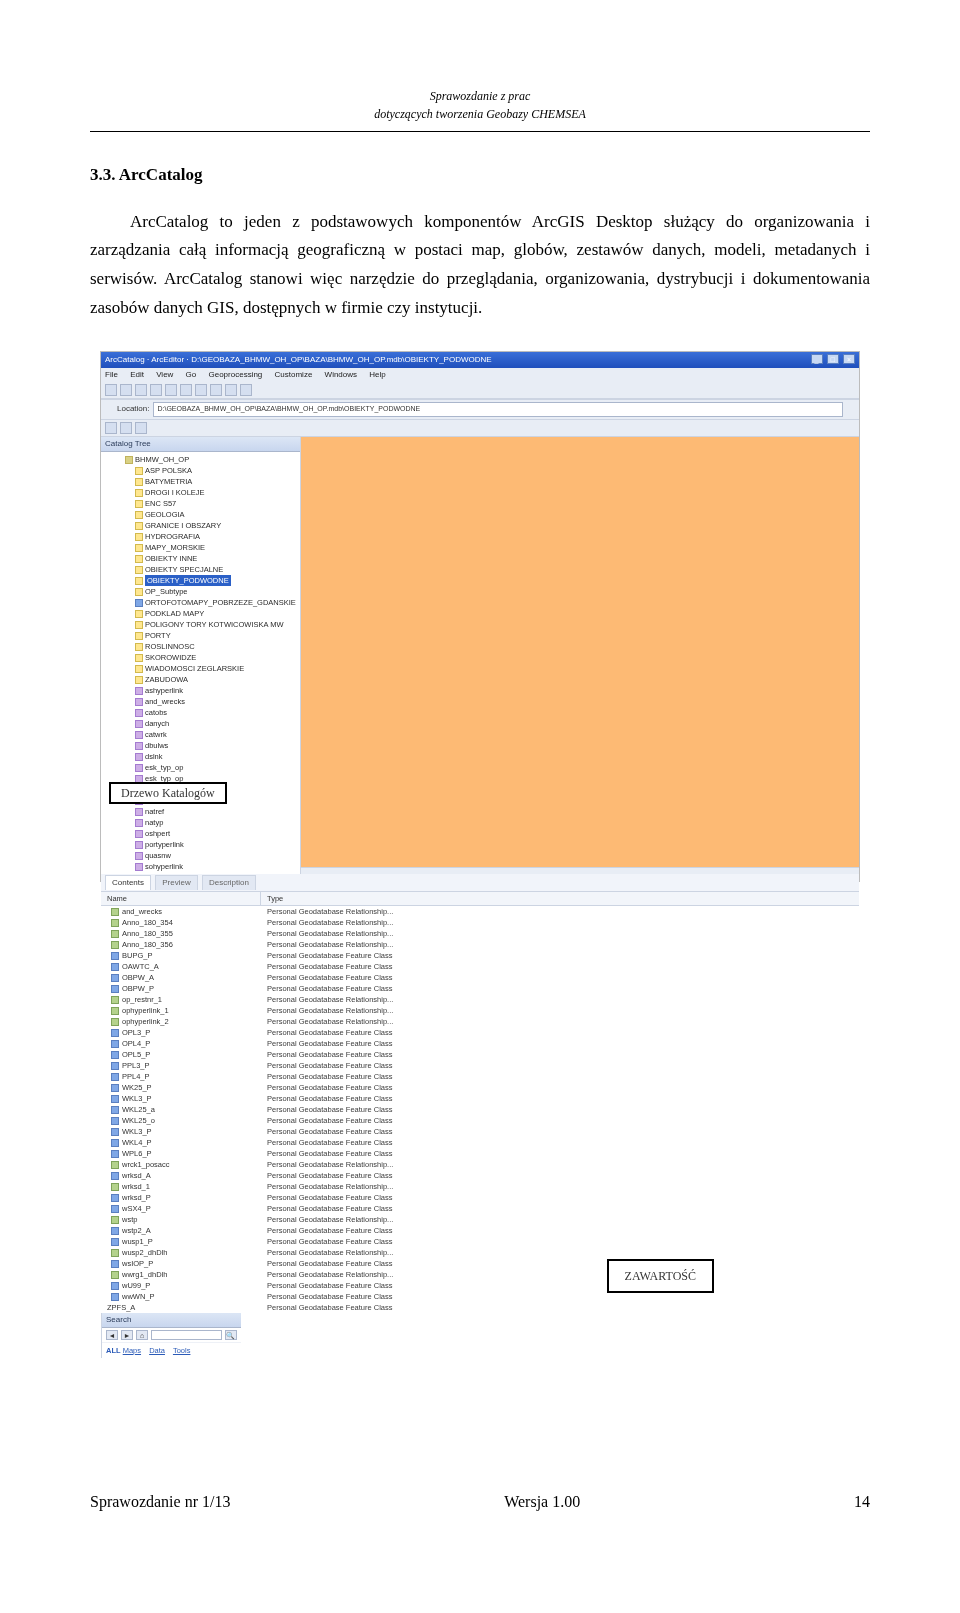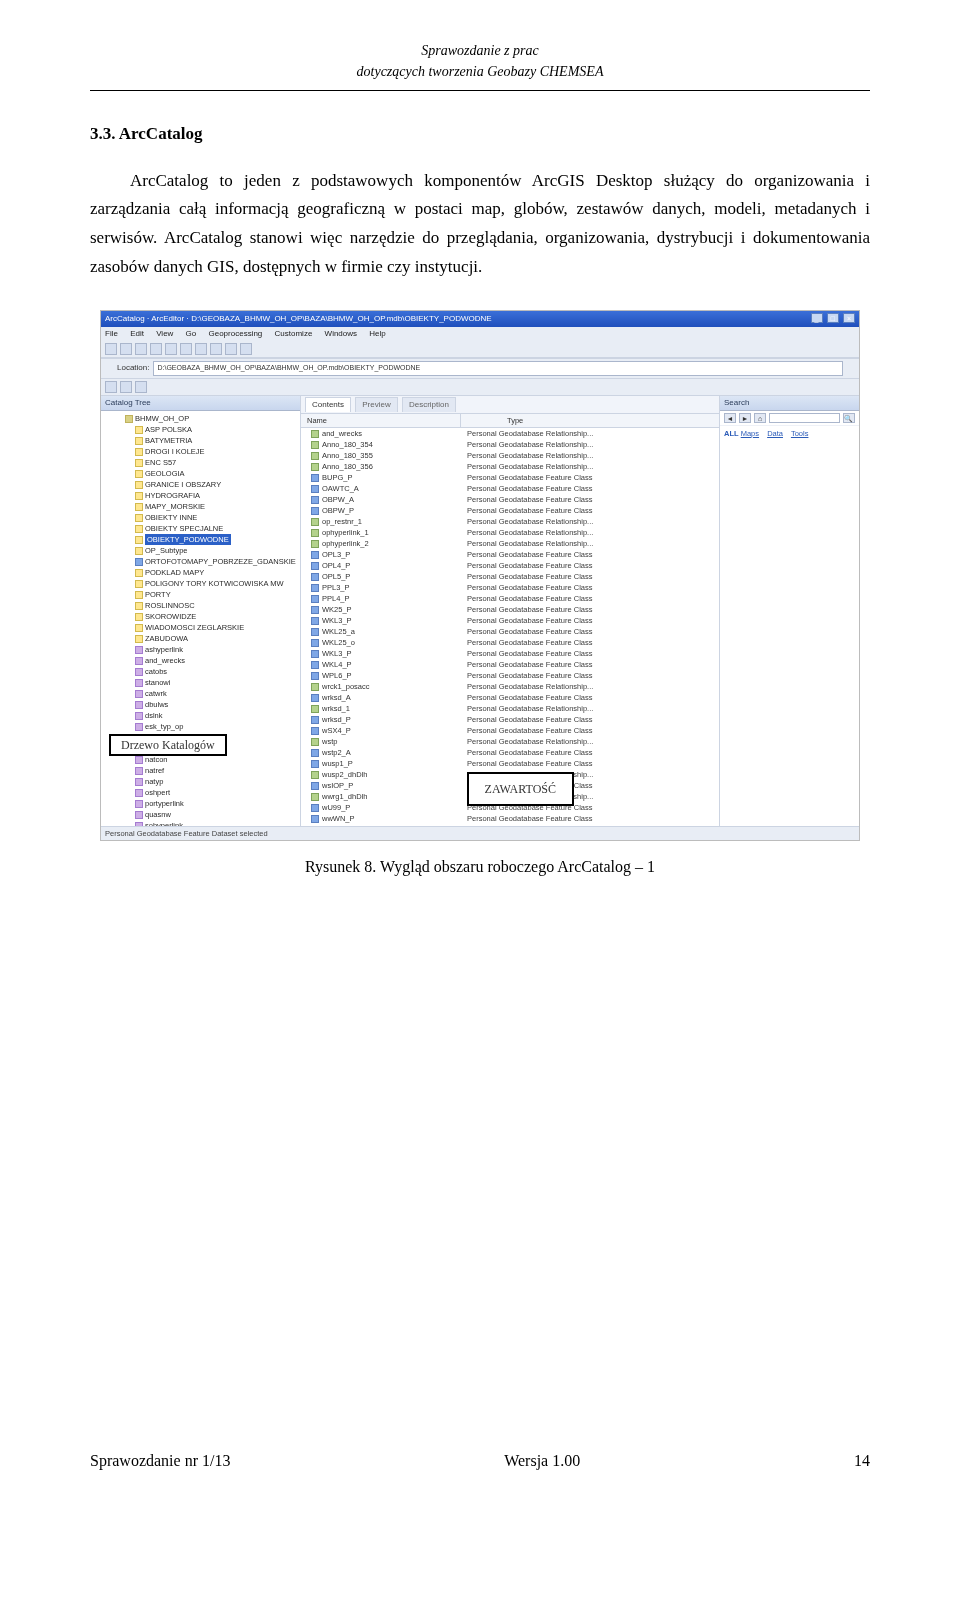--- a/index.html
+++ b/index.html
@@ -9,22 +9,23 @@
     color: #000;
     width: 960px;
     margin: 0 auto;
     padding: 40px 90px 30px 90px;
     font-size: 16px;
     line-height: 1.5;
   }
   .doc-header {
     text-align: center;
     font-style: italic;
-    font-size: 14px;
+    font-size: 12px;
     margin-bottom: 6px;
+    margin-top: 47px;
   }
   .hr {
     border: none;
     border-top: 1.5px solid #000;
     margin: 8px 0 30px 0;
   }
   .section-heading {
     font-weight: bold;
     font-size: 17px;
     margin-bottom: 20px;
@@ -97,20 +98,21 @@
     gap: 3px;
   }
   .icon-row .tb-icon {
     width: 12px; height: 12px;
     background: #d5dff0;
     border: 1px solid #aab6cc;
   }
   .workspace {
     display: flex;
     height: 430px;
+    flex-direction: column;
   }
   .catalog-tree {
     width: 200px;
     border-right: 1px solid #ccd4e2;
     background: #fff;
     position: relative;
     display: flex;
     flex-direction: column;
   }
   .panel-header {
@@ -179,21 +181,21 @@
     font-size: 7.5px;
   }
   .content-list .hdr {
     display: flex;
     background: #f2f5fa;
     border-bottom: 1px solid #ccd4e2;
     font-weight: normal;
     color: #333;
   }
   .content-list .hdr .col-name { width: 160px; padding: 1px 6px; border-right: 1px solid #ccd4e2; }
-  .content-list .hdr .col-type { flex: 1; padding: 1px 6px; margin-left: 40px; }
+  .content-list .hdr .col-type { flex: 1; padding: 1px 6px; }
   .content-list .row {
     display: flex;
     line-height: 11px;
   }
   .content-list .row .col-name { width: 160px; padding: 0 6px; white-space: nowrap; }
   .content-list .row .col-type { flex: 1; padding: 0 6px; color: #3d3d3d; white-space: nowrap; }
   .search-pane {
     width: 140px;
     border-left: 1px solid #ccd4e2;
     background: #fff;
@@ -341,21 +343,21 @@
           <div class="node ind3"><span class="glyph g-folder"></span><span>PODKLAD MAPY</span></div>
           <div class="node ind3"><span class="glyph g-folder"></span><span>POLIGONY TORY KOTWICOWISKA MW</span></div>
           <div class="node ind3"><span class="glyph g-folder"></span><span>PORTY</span></div>
           <div class="node ind3"><span class="glyph g-folder"></span><span>ROSLINNOSC</span></div>
           <div class="node ind3"><span class="glyph g-folder"></span><span>SKOROWIDZE</span></div>
           <div class="node ind3"><span class="glyph g-folder"></span><span>WIADOMOSCI ZEGLARSKIE</span></div>
           <div class="node ind3"><span class="glyph g-folder"></span><span>ZABUDOWA</span></div>
           <div class="node ind3"><span class="glyph g-tbl"></span><span>ashyperlink</span></div>
           <div class="node ind3"><span class="glyph g-tbl"></span><span>and_wrecks</span></div>
           <div class="node ind3"><span class="glyph g-tbl"></span><span>catobs</span></div>
-          <div class="node ind3"><span class="glyph g-tbl"></span><span>stanowi</span></div>
+          <div class="node ind3"><span class="glyph g-tbl"></span><span>danych</span></div>
           <div class="node ind3"><span class="glyph g-tbl"></span><span>catwrk</span></div>
           <div class="node ind3"><span class="glyph g-tbl"></span><span>dbulws</span></div>
           <div class="node ind3"><span class="glyph g-tbl"></span><span>dslnk</span></div>
           <div class="node ind3"><span class="glyph g-tbl"></span><span>esk_typ_op</span></div>
           <div class="node ind3"><span class="glyph g-tbl"></span><span>esk_typ_op</span></div>
           <div class="node ind3"><span class="glyph g-tbl"></span><span>ginse</span></div>
           <div class="node ind3"><span class="glyph g-tbl"></span><span>natcon</span></div>
           <div class="node ind3"><span class="glyph g-tbl"></span><span>natref</span></div>
           <div class="node ind3"><span class="glyph g-tbl"></span><span>natyp</span></div>
           <div class="node ind3"><span class="glyph g-tbl"></span><span>oshpert</span></div>

